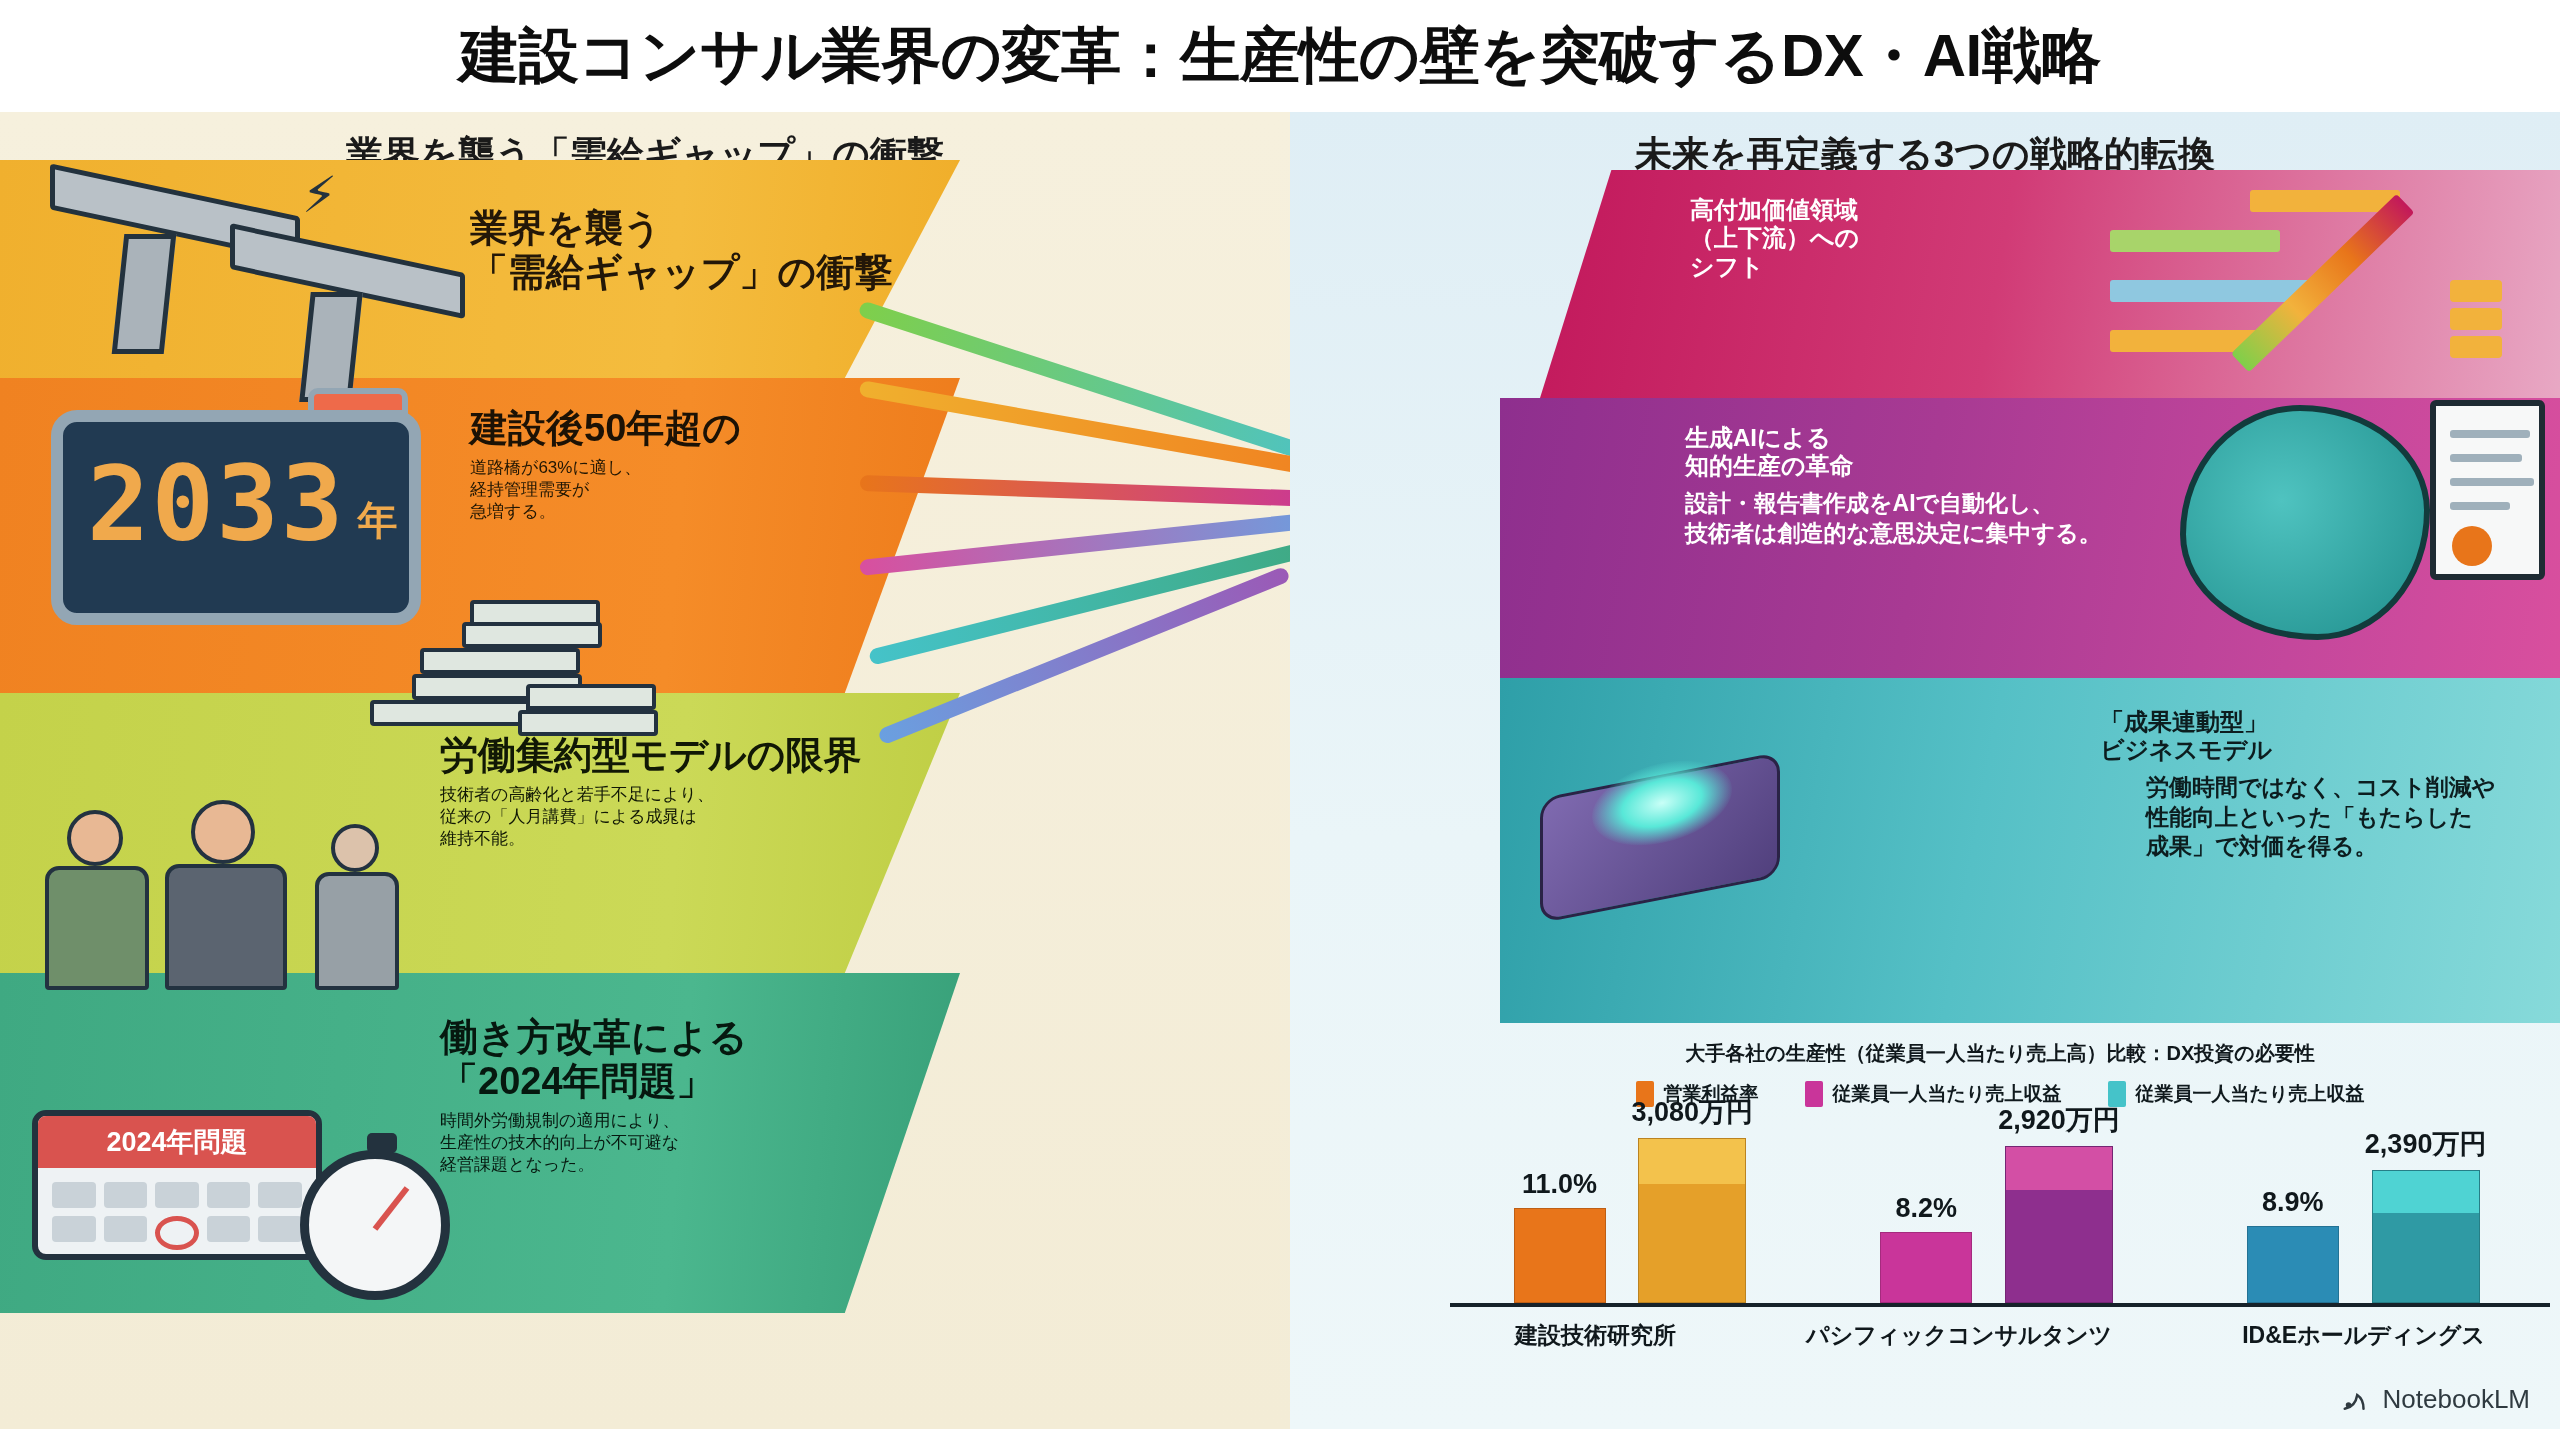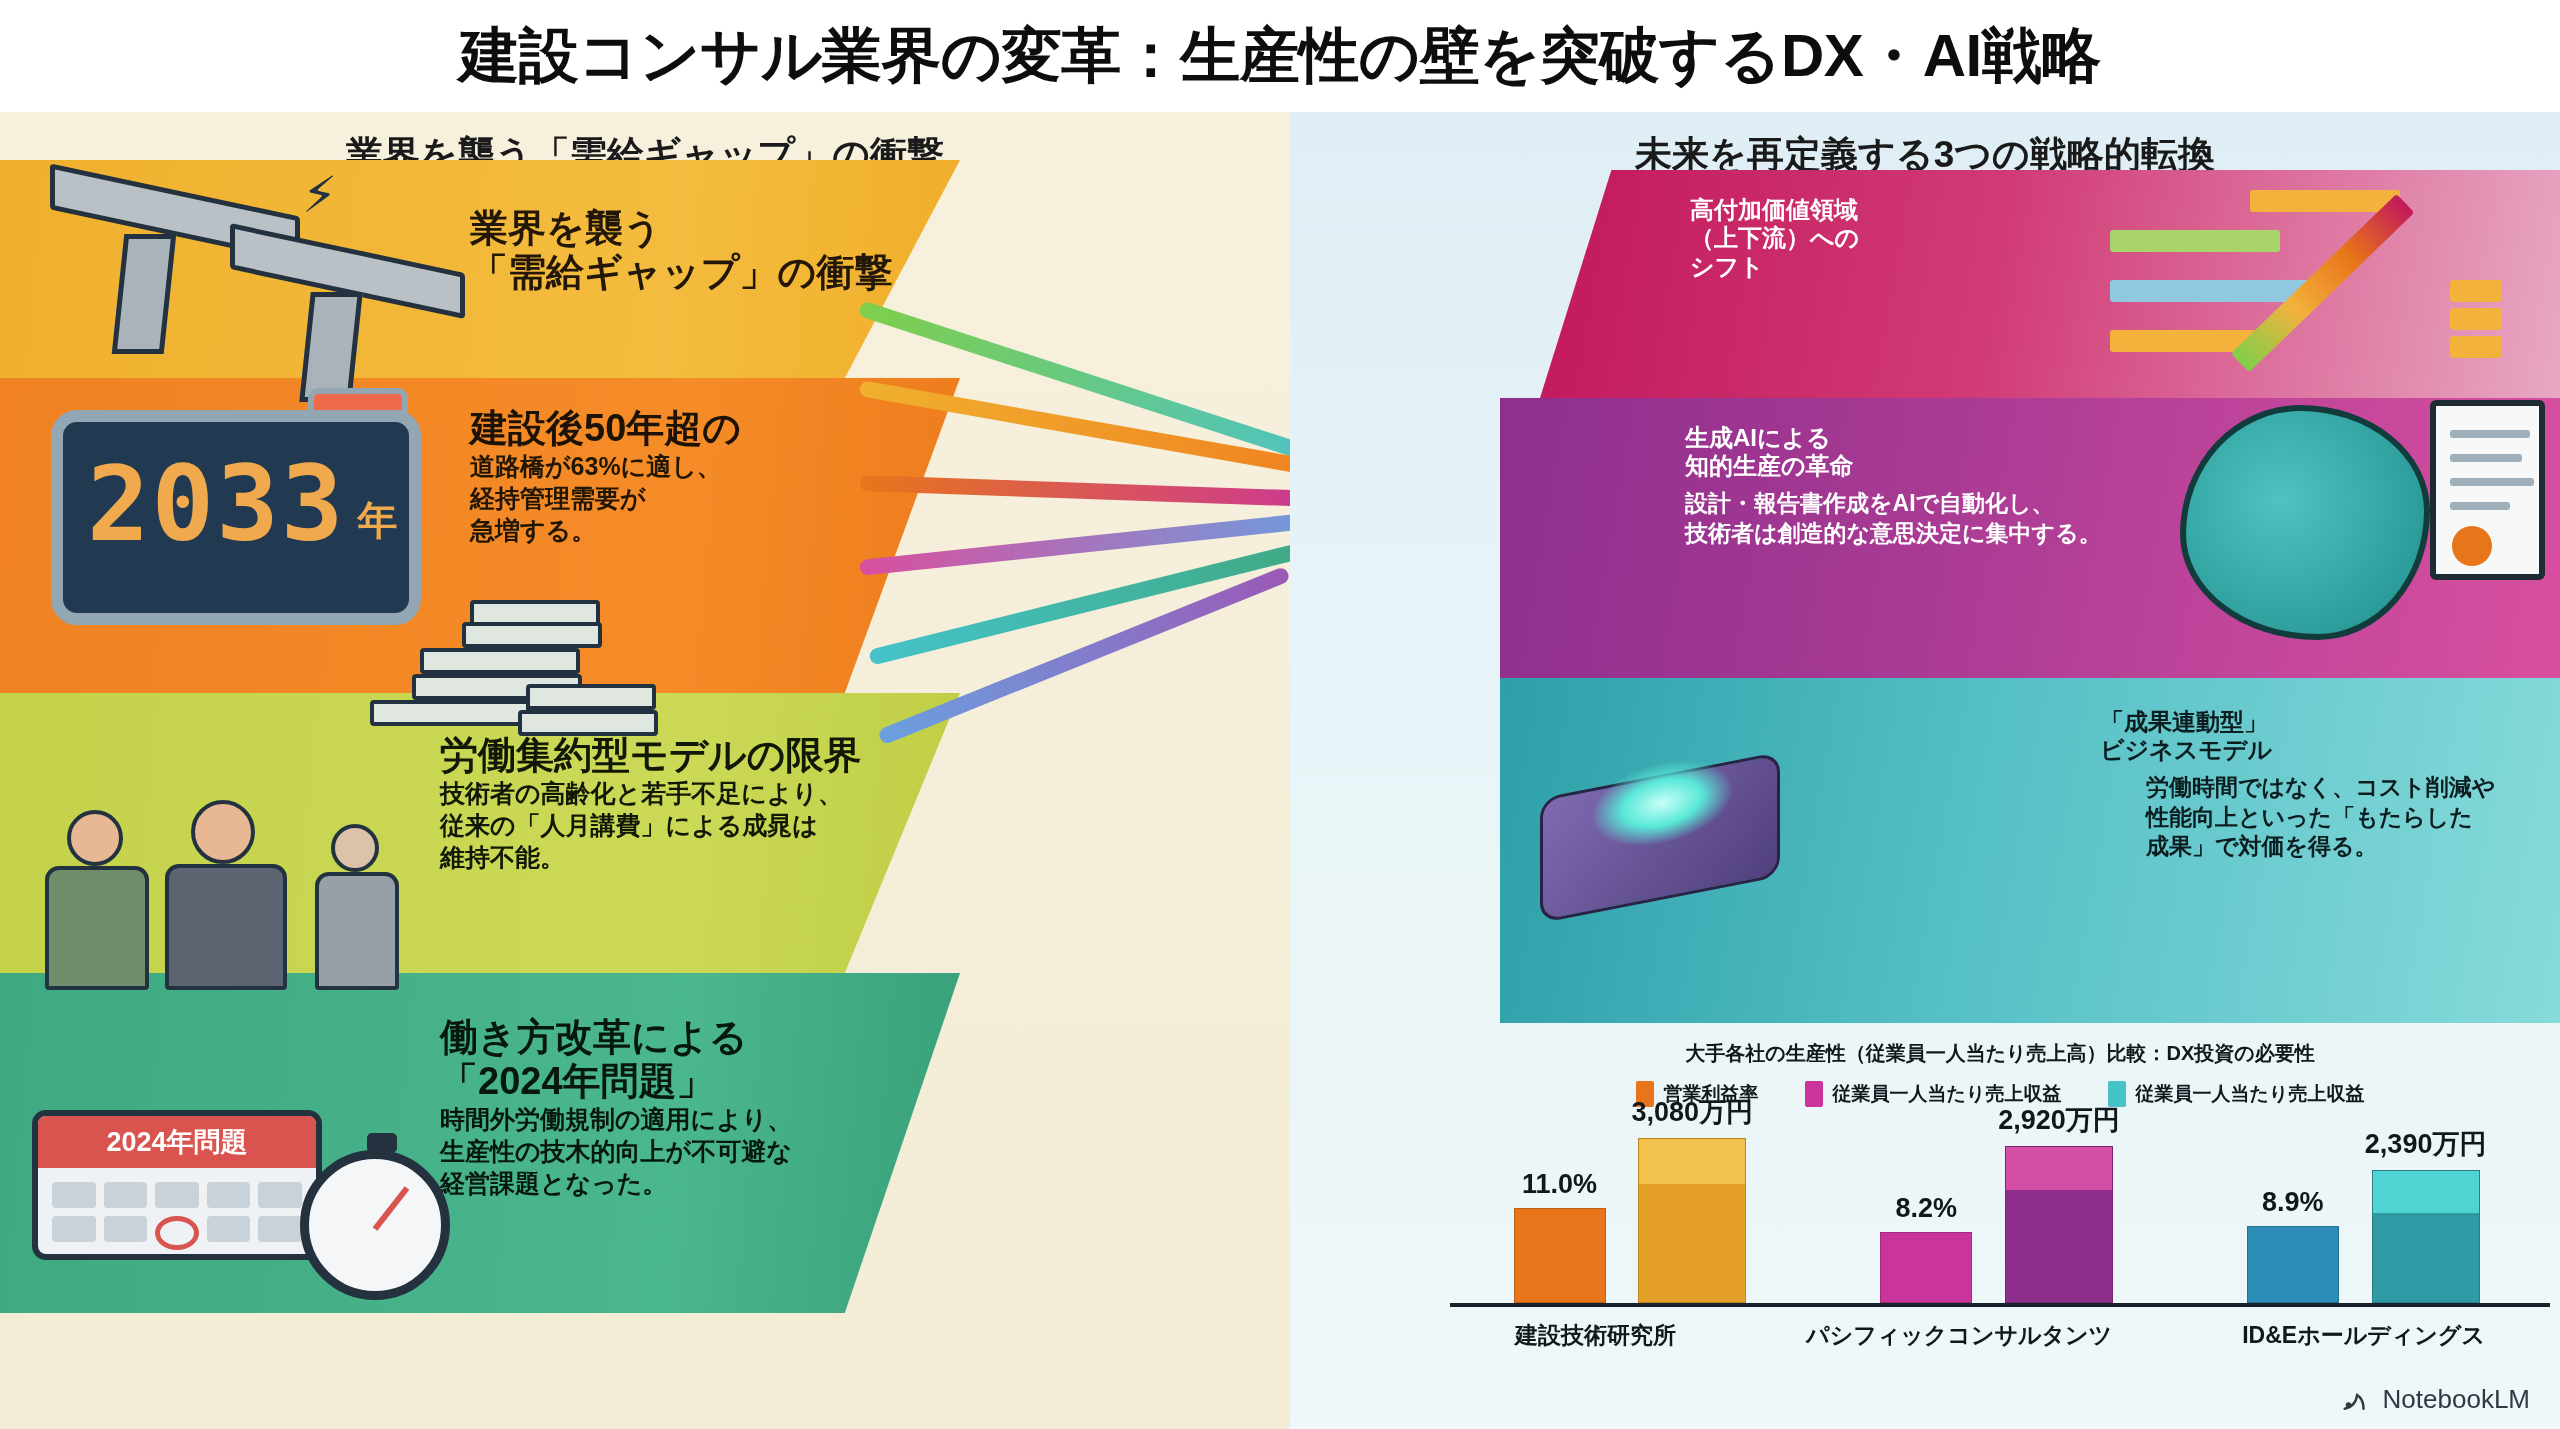--- a/index.html
+++ b/index.html
@@ -38,21 +38,21 @@
 
   
   .band {
     position: absolute; left: 0; width: 960px;
     clip-path: polygon(0 0, 100% 0, 88% 100%, 0 100%);
     display: flex; align-items: center;
   }
   .band-inner { position: relative; width: 100%; height: 100%; }
   .band .txt { position: absolute; left: 470px; }
   .band h3 { font-size: 38px; font-weight: 800; line-height: 1.16; color:#1c1205; }
-  .band p  { font-size: 25px; font-weight: 700; line-height: 1.28; color:#201603; }
+  .band p  { font-size: 17px; font-weight: 400; line-height: 1.28; color:#201603; margin-top: 7px; }
 
   #band1 { top: 160px;  height: 218px; background: linear-gradient(95deg,#f0b02e 0%, #f4bc3e 70%, #f0ae2a 100%); }
   #band2 { top: 378px;  height: 315px; background: linear-gradient(95deg,#f08221 0%, #f58c28 70%, #ee7c1c 100%); }
   #band3 { top: 693px;  height: 280px; background: linear-gradient(95deg,#c4d24a 0%, #cbd957 70%, #bfce44 100%); }
   #band4 { top: 973px;  height: 340px; background: linear-gradient(95deg,#3fa982 0%, #4bb78e 70%, #38a079 100%); }
   #band1 h3 { color:#231708; }
   #band3 h3, #band3 p { color:#111805; }
   #band4 h3, #band4 p { color:#06180f; }
 
   

